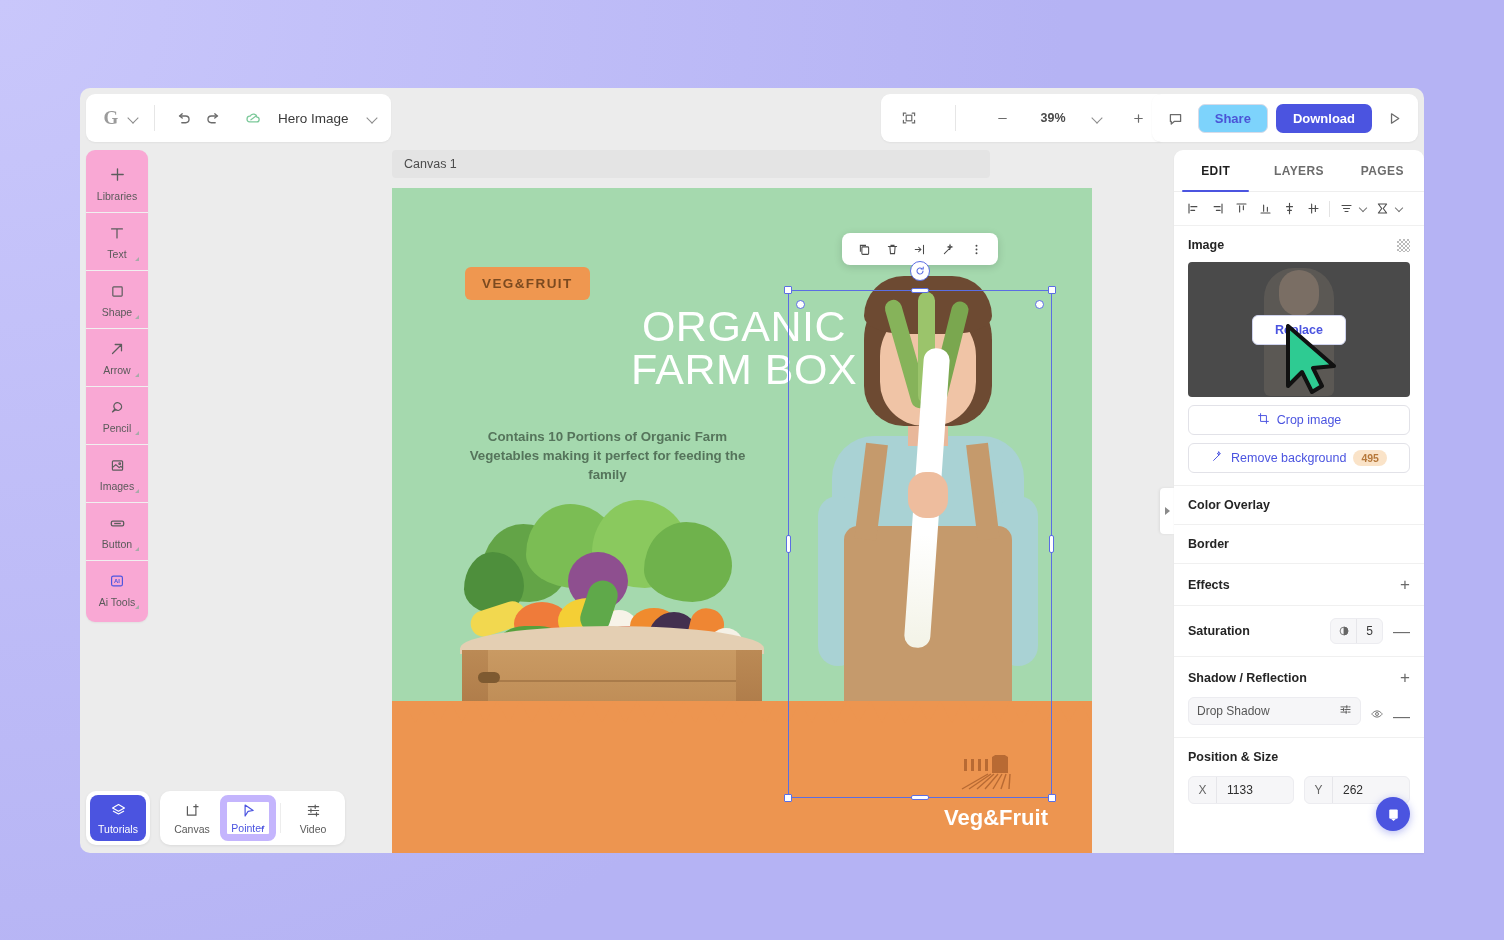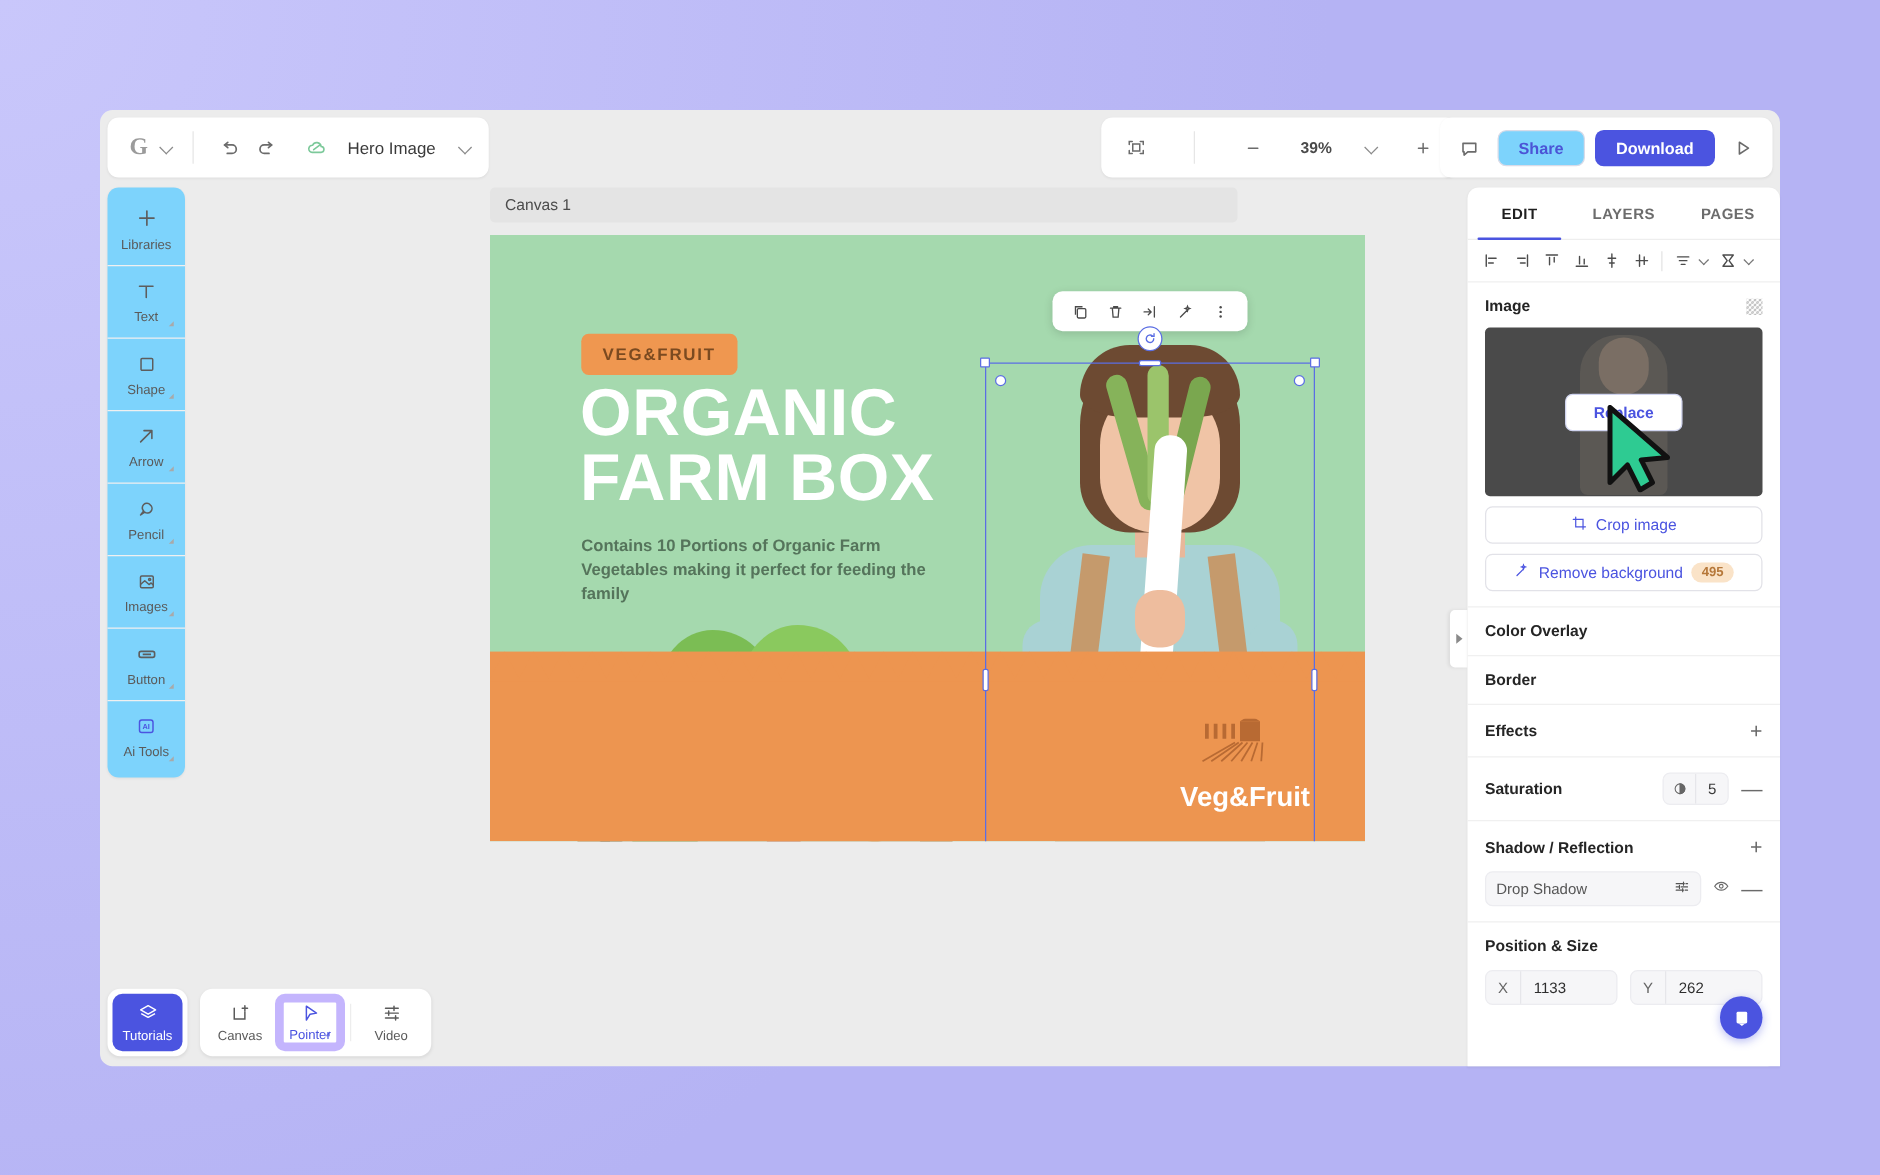--- a/index.html
+++ b/index.html
@@ -63,21 +63,21 @@
     color:#4b54d6; font-size:13px; font-weight:600; background:#7dd3fc; cursor:pointer;
   }
   .btn-download {
     border:none; border-radius:7px; padding:7px 17px;
     background:#4b54e0; color:#fff; font-size:13px; font-weight:600; cursor:pointer;
   }
 
   
   .rail {
     position:absolute; left:6px; top:62px; width:62px;
-    background:#7dd3fc; border-radius:9px; padding:4px 0;
+    background:#f9a8d4; border-radius:9px; padding:4px 0;
     box-shadow:0 1px 2px rgba(0,0,0,.05);
   }
   .tool {
     height:58px; display:flex; flex-direction:column;
     align-items:center; justify-content:center; gap:5px; cursor:pointer;
     position:relative;
   }
   .tool + .tool { border-top:1px solid #f0f0f0; }
   .tool-ico { color:#5d5d5d; display:flex; align-items:center; justify-content:center; height:20px; }
   .tool-lbl { font-size:10.5px; color:#5a5a5a; }
@@ -88,32 +88,32 @@
 
   
   .canvas-wrap { position:absolute; left:312px; top:62px; right:250px; bottom:0; }
   .canvas-tab {
     position:absolute; left:0; top:0; height:28px; width:598px;
     background:#e4e4e4; border-radius:4px;
     display:flex; align-items:center; padding-left:12px;
     font-size:12.5px; color:#4c4c4c;
   }
   .poster {
-    position:absolute; left:0; top:38px; width:700px; height:485px;
-    background:#a5d9ae; overflow:hidden;
+    position:absolute; left:0; top:38px; width:700px; height:665px;
+    background:#a5d9ae; overflow:hidden;text-align:center;
   }
   .badge-vf {
     position:absolute; left:73px; top:79px;
     background:#ef9750; color:#7b4a20;
     font-size:13.5px; font-weight:800; letter-spacing:1.4px;
     padding:9px 17px; border-radius:6px;
   }
   .headline {
     position:absolute; left:72px; top:117px; width:560px;
-    color:#fff; font-weight:700; font-size:53px; line-height:.99;
+    color:#fff; font-weight:400; font-size:43px; line-height:.99;
     letter-spacing:.5px;
   }
   .subhead {
     position:absolute; left:73px; top:240px; width:285px;
     color:#55745b; font-weight:700; font-size:13.3px; line-height:1.42;
   }
 
   
   .crate { position:absolute; left:60px; top:310px; width:320px; height:240px; }
   .greens { position:absolute; left:12px; top:0; width:300px; height:140px; }
@@ -843,21 +843,21 @@
           <div class="minus-ico">—</div>
         </div>
       </div>
     </div>
 
     <div class="sec">
       <div class="sec-head">
         <div class="sec-title">Shadow / Reflection</div>
         <div class="plus-ico">+</div>
       </div>
-      <div style="display:flex;align-items:center;gap:9px;margin-top:11px;">
+      <div style="display:flex;align-items:flex-end;gap:9px;margin-top:11px;">
         <div class="shadow-field">
           <span>Drop Shadow</span>
           <span>
             <svg width="13" height="13" viewBox="0 0 20 20" fill="none" stroke="#555" stroke-width="1.4" stroke-linecap="round">
                 <path d="M3 6h10M15 6h2M3 10h4M9 10h8M3 14h9M14 14h3M12 4v4M7 8v4M11 12v4"></path>
               </svg>
           </span>
         </div>
         <span>
           <svg width="14" height="14" viewBox="0 0 20 20" fill="none" stroke="#6a6a6a" stroke-width="1.3">

